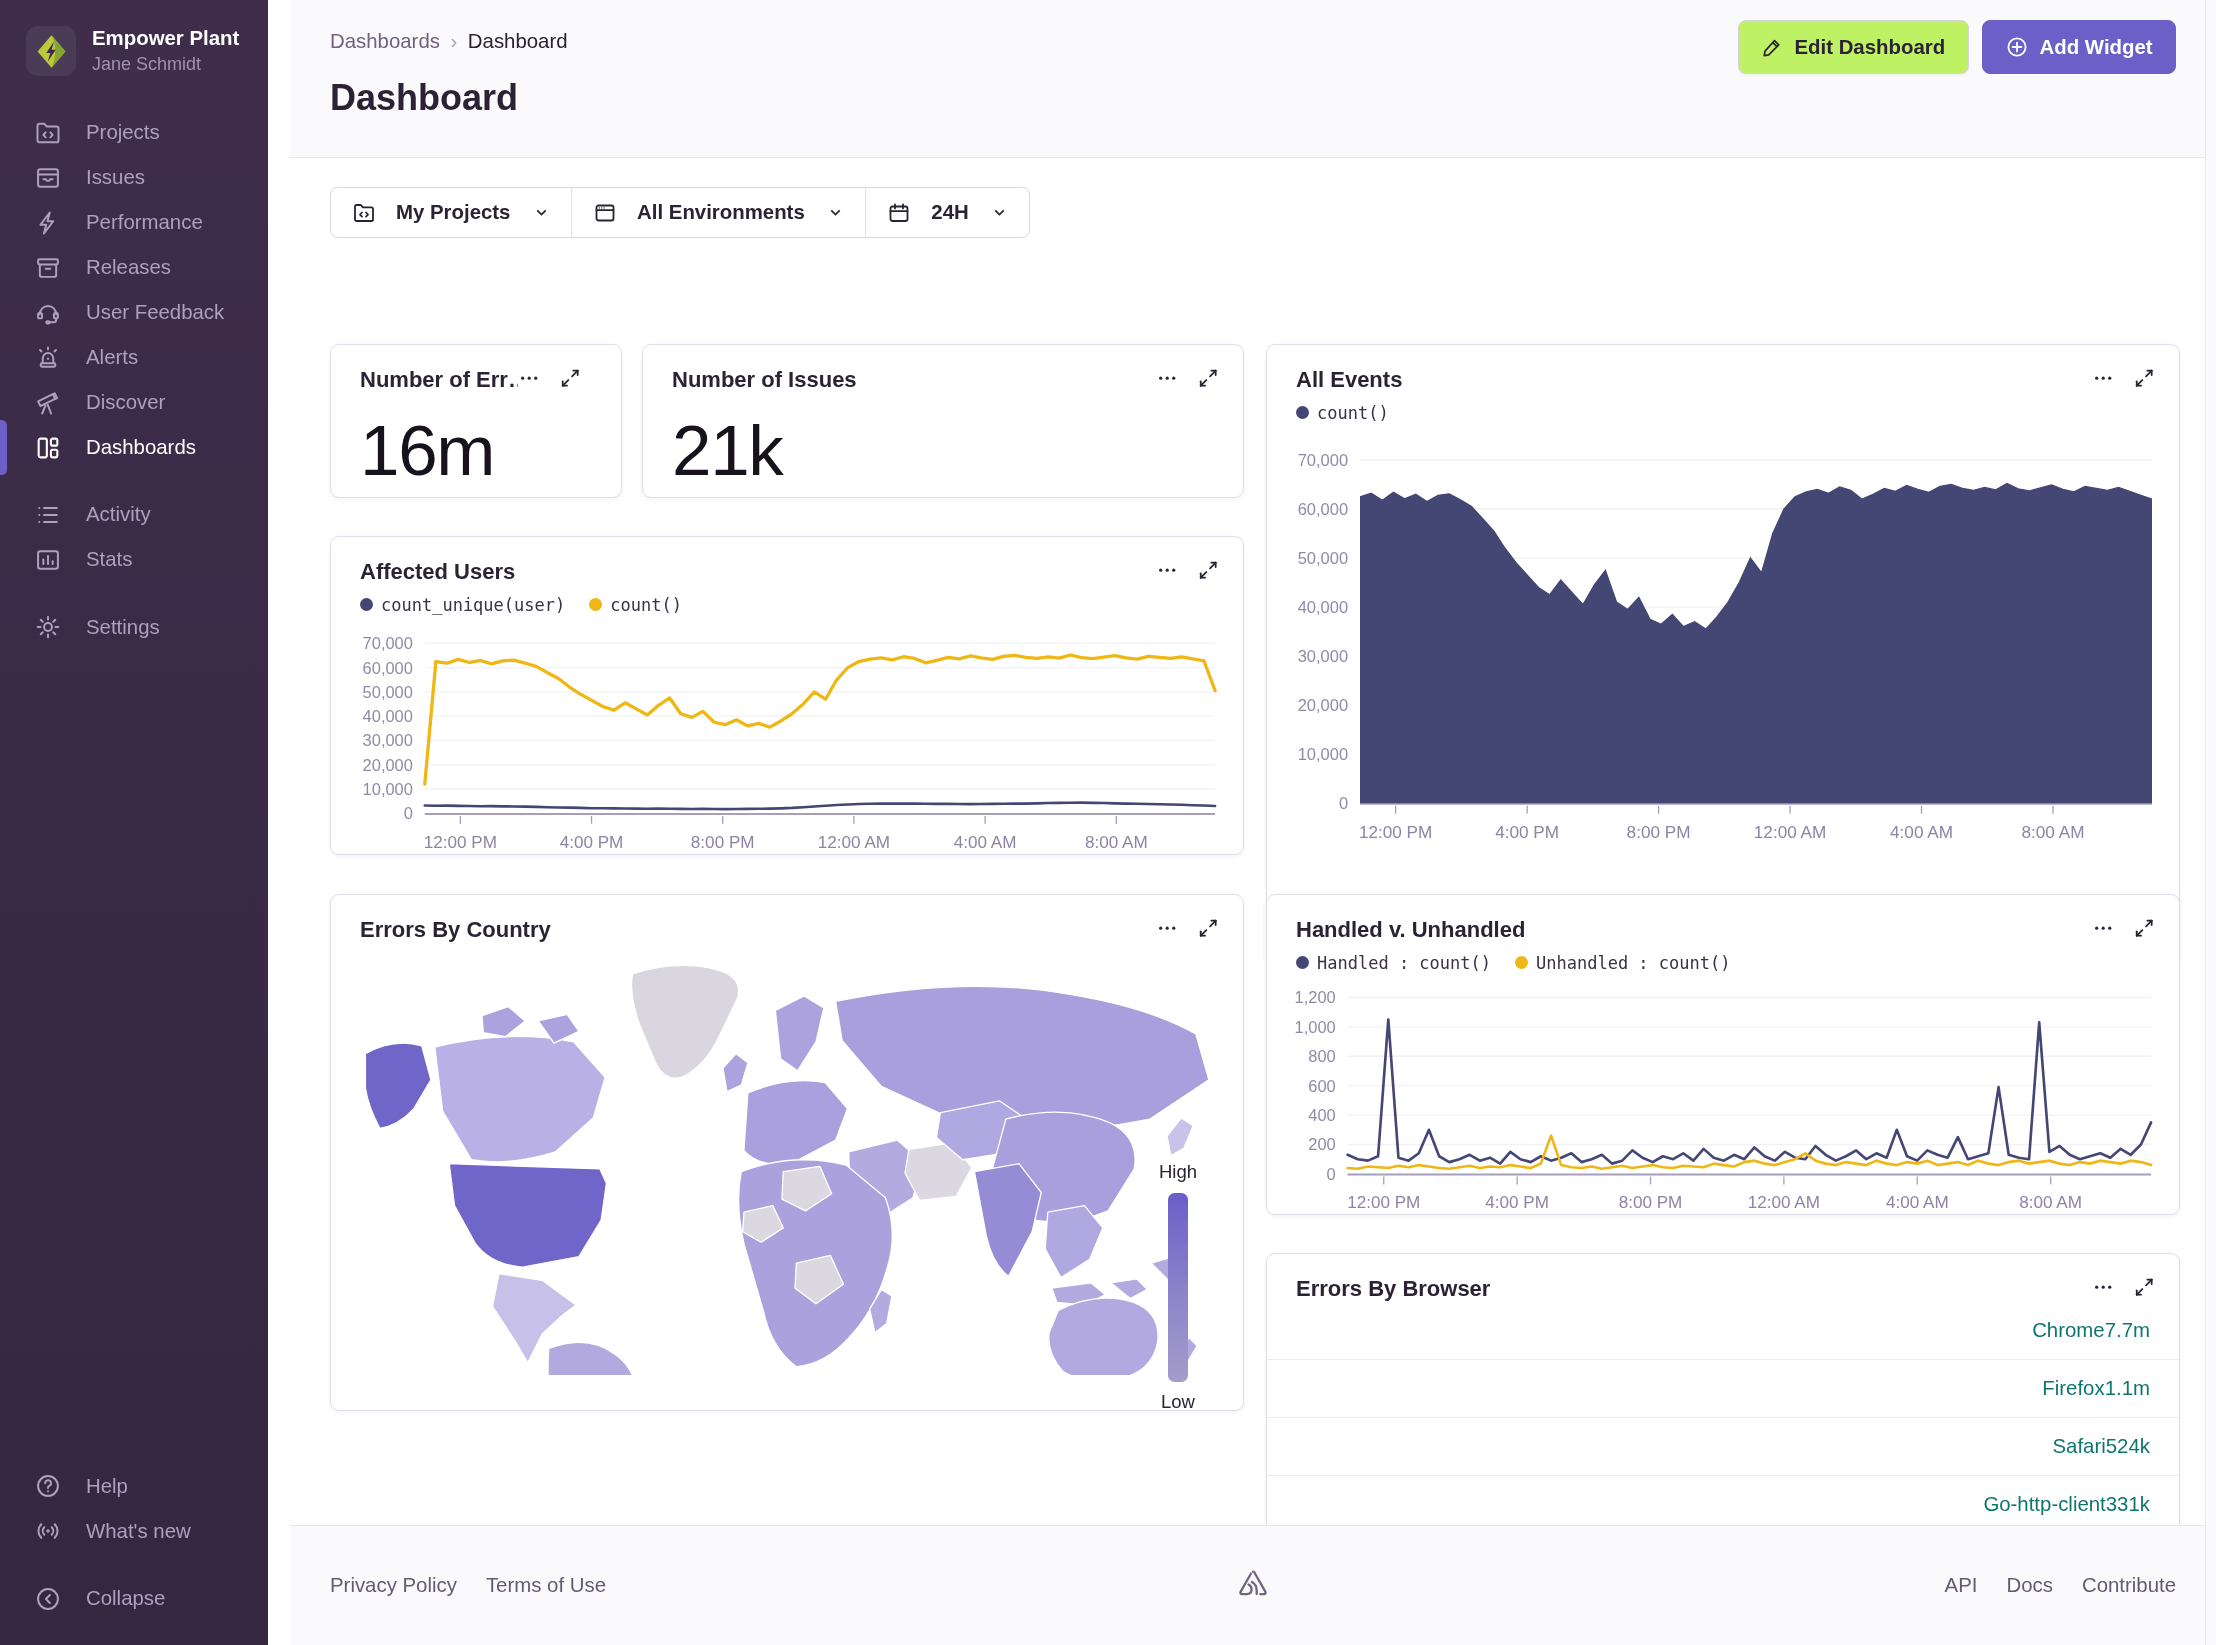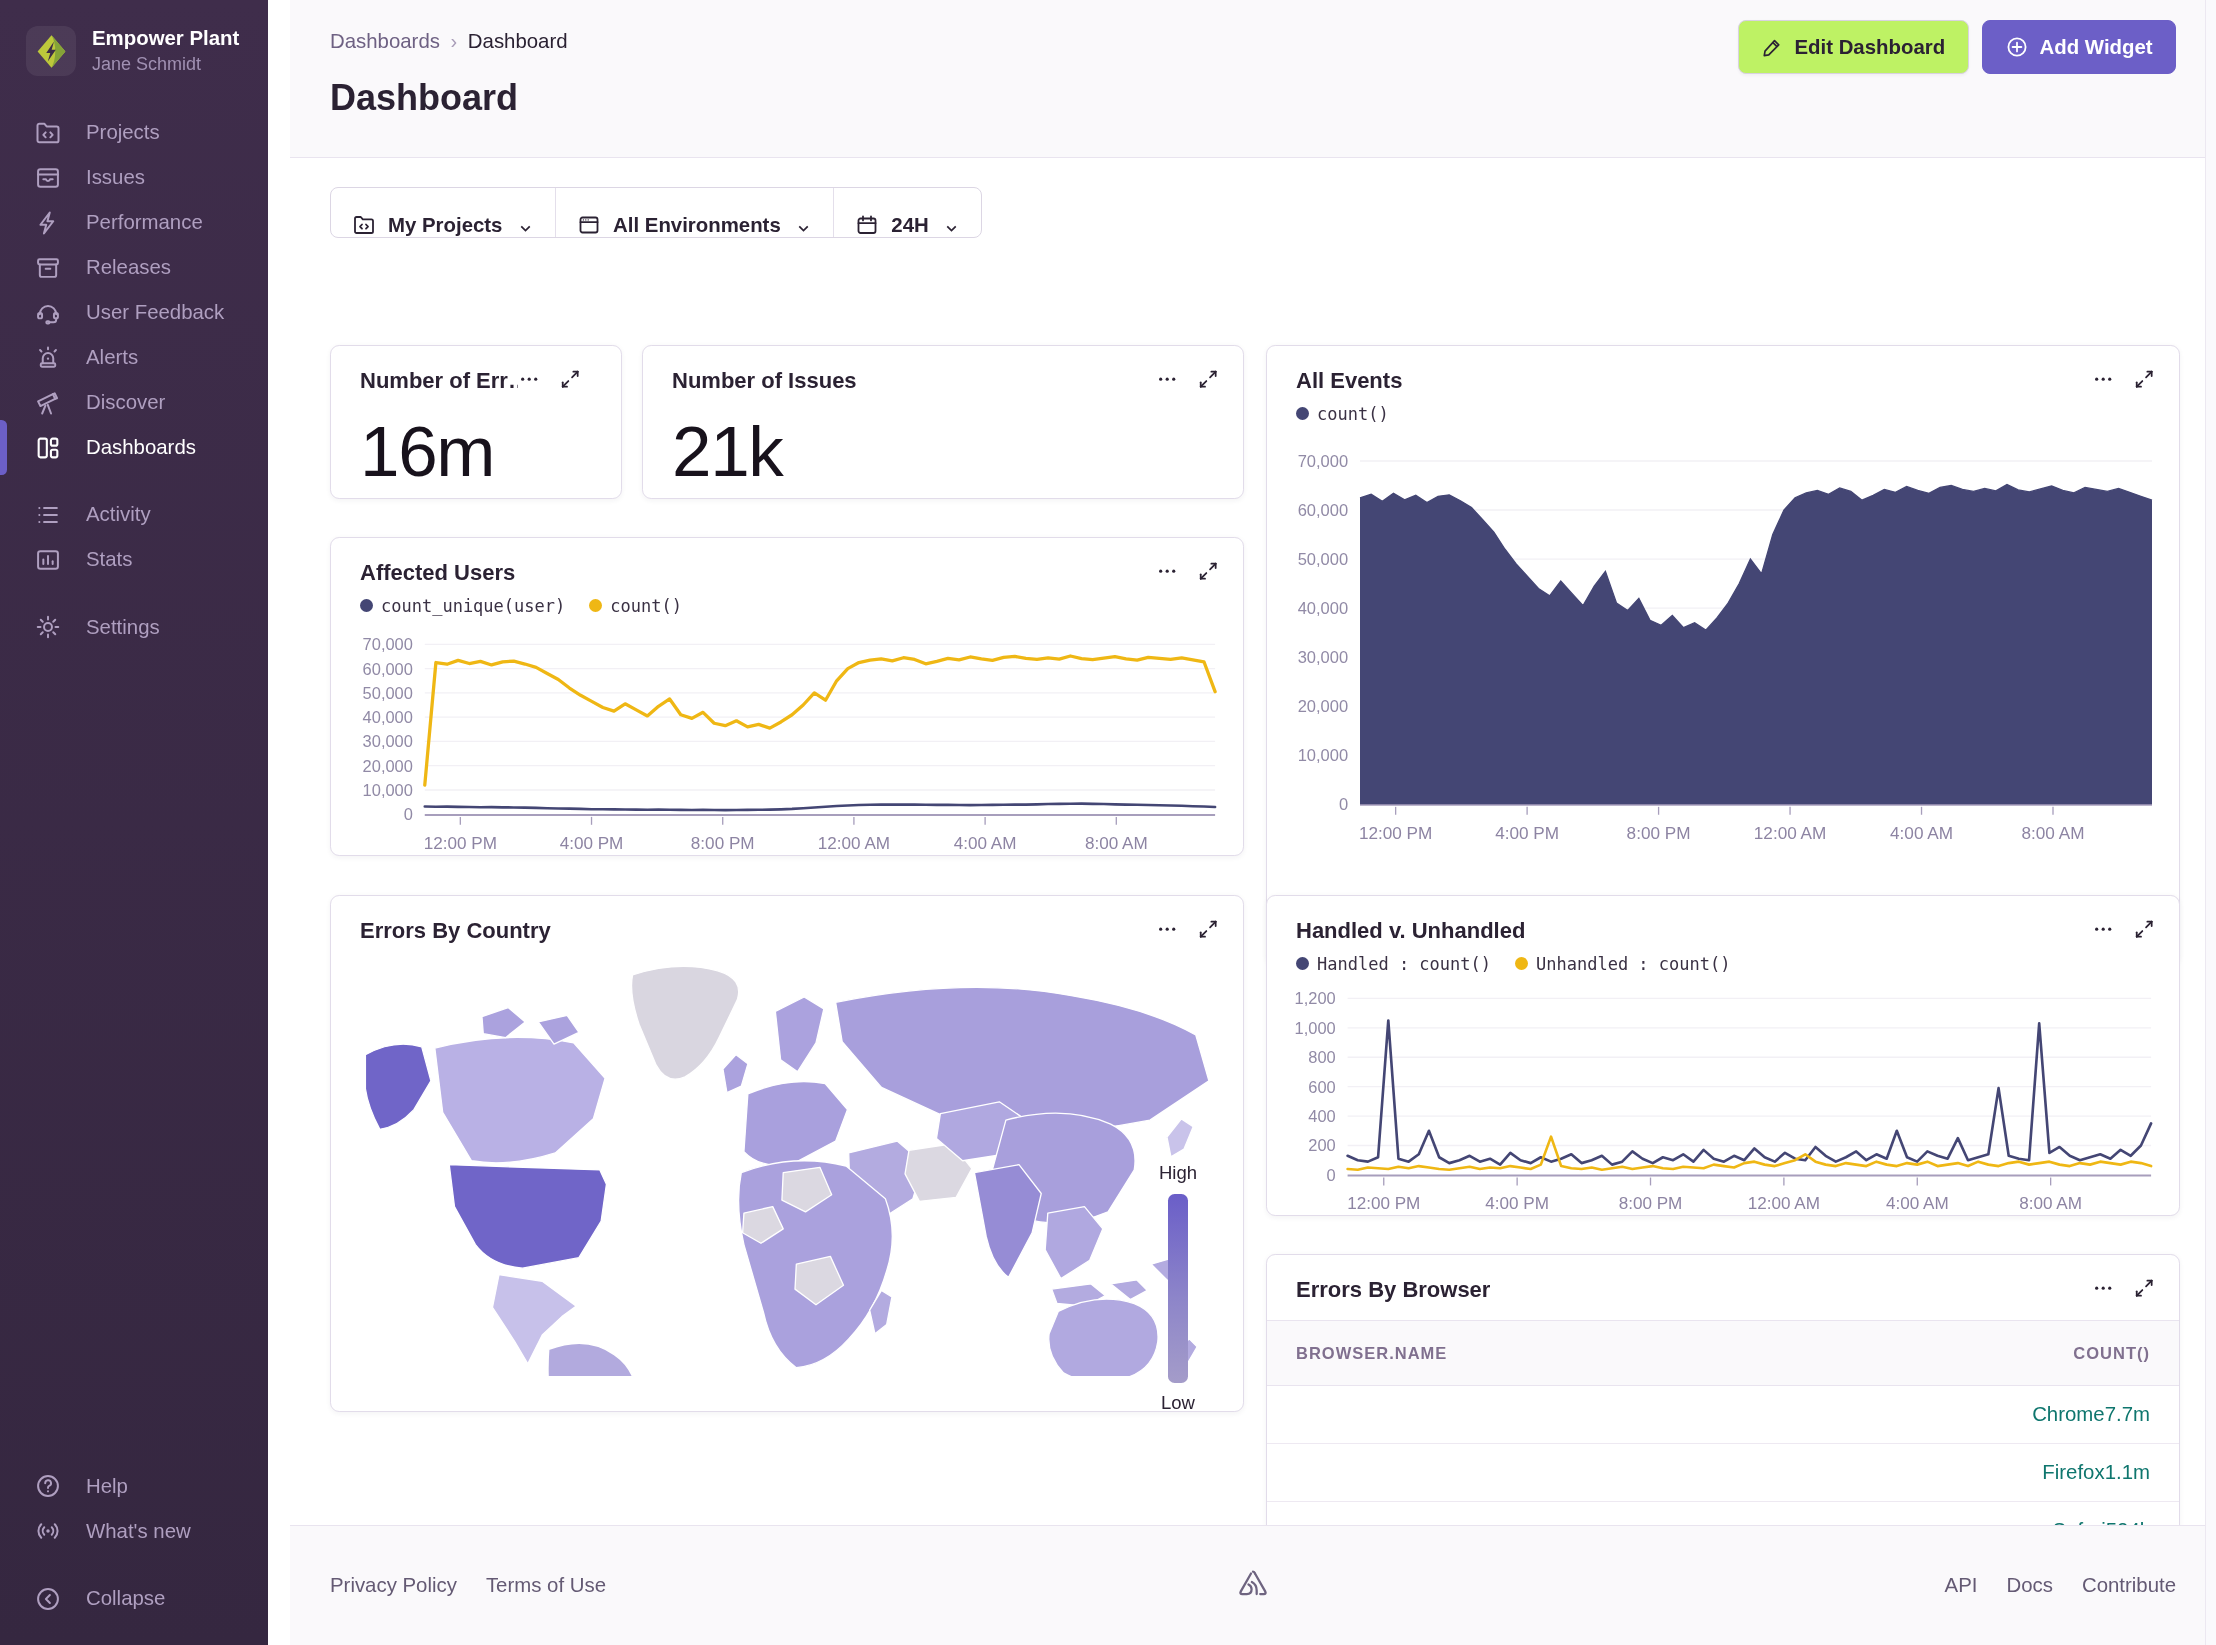--- a/index.html
+++ b/index.html
@@ -36,21 +36,21 @@
   .breadcrumb .crumb-current{ color:#2b2233; }
   .page-title{ font-size:36px; font-weight:700; color:#2b2233; margin-top:24px; }
   .header-actions{ position:absolute; right:40px; top:20px; display:flex; gap:13px; }
   .btn{ display:flex; align-items:center; gap:10.6px; height:54px; padding:0 22.4px; border-radius:8px;
     font-size:20.4px; font-weight:700; cursor:pointer; }
   .btn-default{ background:#bef264; border:1.3px solid #d8d2e0; color:#2b2233; box-shadow:0 1.3px 2.6px rgba(43,34,51,.04); }
   .btn-primary{ background:var(--purple); border:1.3px solid var(--purple); color:#fff; }
   
   .filter-bar{ display:inline-flex; align-items:stretch; margin:29px 0 0 40px; border:1.3px solid #dcd6e4;
     border-radius:8px; background:#fff; height:51px; }
-  .filter-seg{ display:flex; align-items:flex-end; gap:12px; padding:0 21px; font-size:20.4px; font-weight:700;
+  .filter-seg{ display:flex; align-items:center; gap:20px; padding:0 21px; font-size:20.4px; font-weight:700;
     color:#2b2233; cursor:pointer; }
   .filter-seg + .filter-seg{ border-left:1.3px solid #e4dfeb; }
   .filter-seg svg{ width:24px; height:24px; }
   .chev{ width:17px !important; height:17px !important; margin-left:2.6px; color:#2b2233;}
   
   .content{ position:relative; padding:0 40px; }
   .card{ position:absolute; background:#fff; border:1.3px solid var(--card-border); border-radius:9.2px;
     box-shadow:0 1.3px 5.3px rgba(43,34,51,.05); }
   .card-head{ display:flex; align-items:flex-start; padding:22.4px 24px 0 29px; }
   .card-title{ font-size:22px; font-weight:700; color:#2b2233; flex:1 1 auto; white-space:nowrap; overflow:hidden; }
@@ -634,24 +634,20 @@
           <svg viewBox="0 0 24 24" fill="none" stroke="#2b2233" stroke-width="1.9" stroke-linecap="round" stroke-linejoin="round">
               <path d="M14 10l6-6"></path>
               <path d="M20 4h-4.6"></path>
               <path d="M20 4v4.6"></path>
               <path d="M10 14l-6 6"></path>
               <path d="M4 20v-4.6"></path>
               <path d="M4 20h4.6"></path>
             </svg>
         </div>
       </div>
-      <div class="tbl-header">
-        <span>BROWSER.NAME</span>
-        <span>COUNT()</span>
-      </div>
       <div class="tbl-row">
         <span>Chrome</span>
         <span>7.7m</span>
       </div>
       <div class="tbl-row">
         <span>Firefox</span>
         <span>1.1m</span>
       </div>
       <div class="tbl-row">
         <span>Safari</span>

